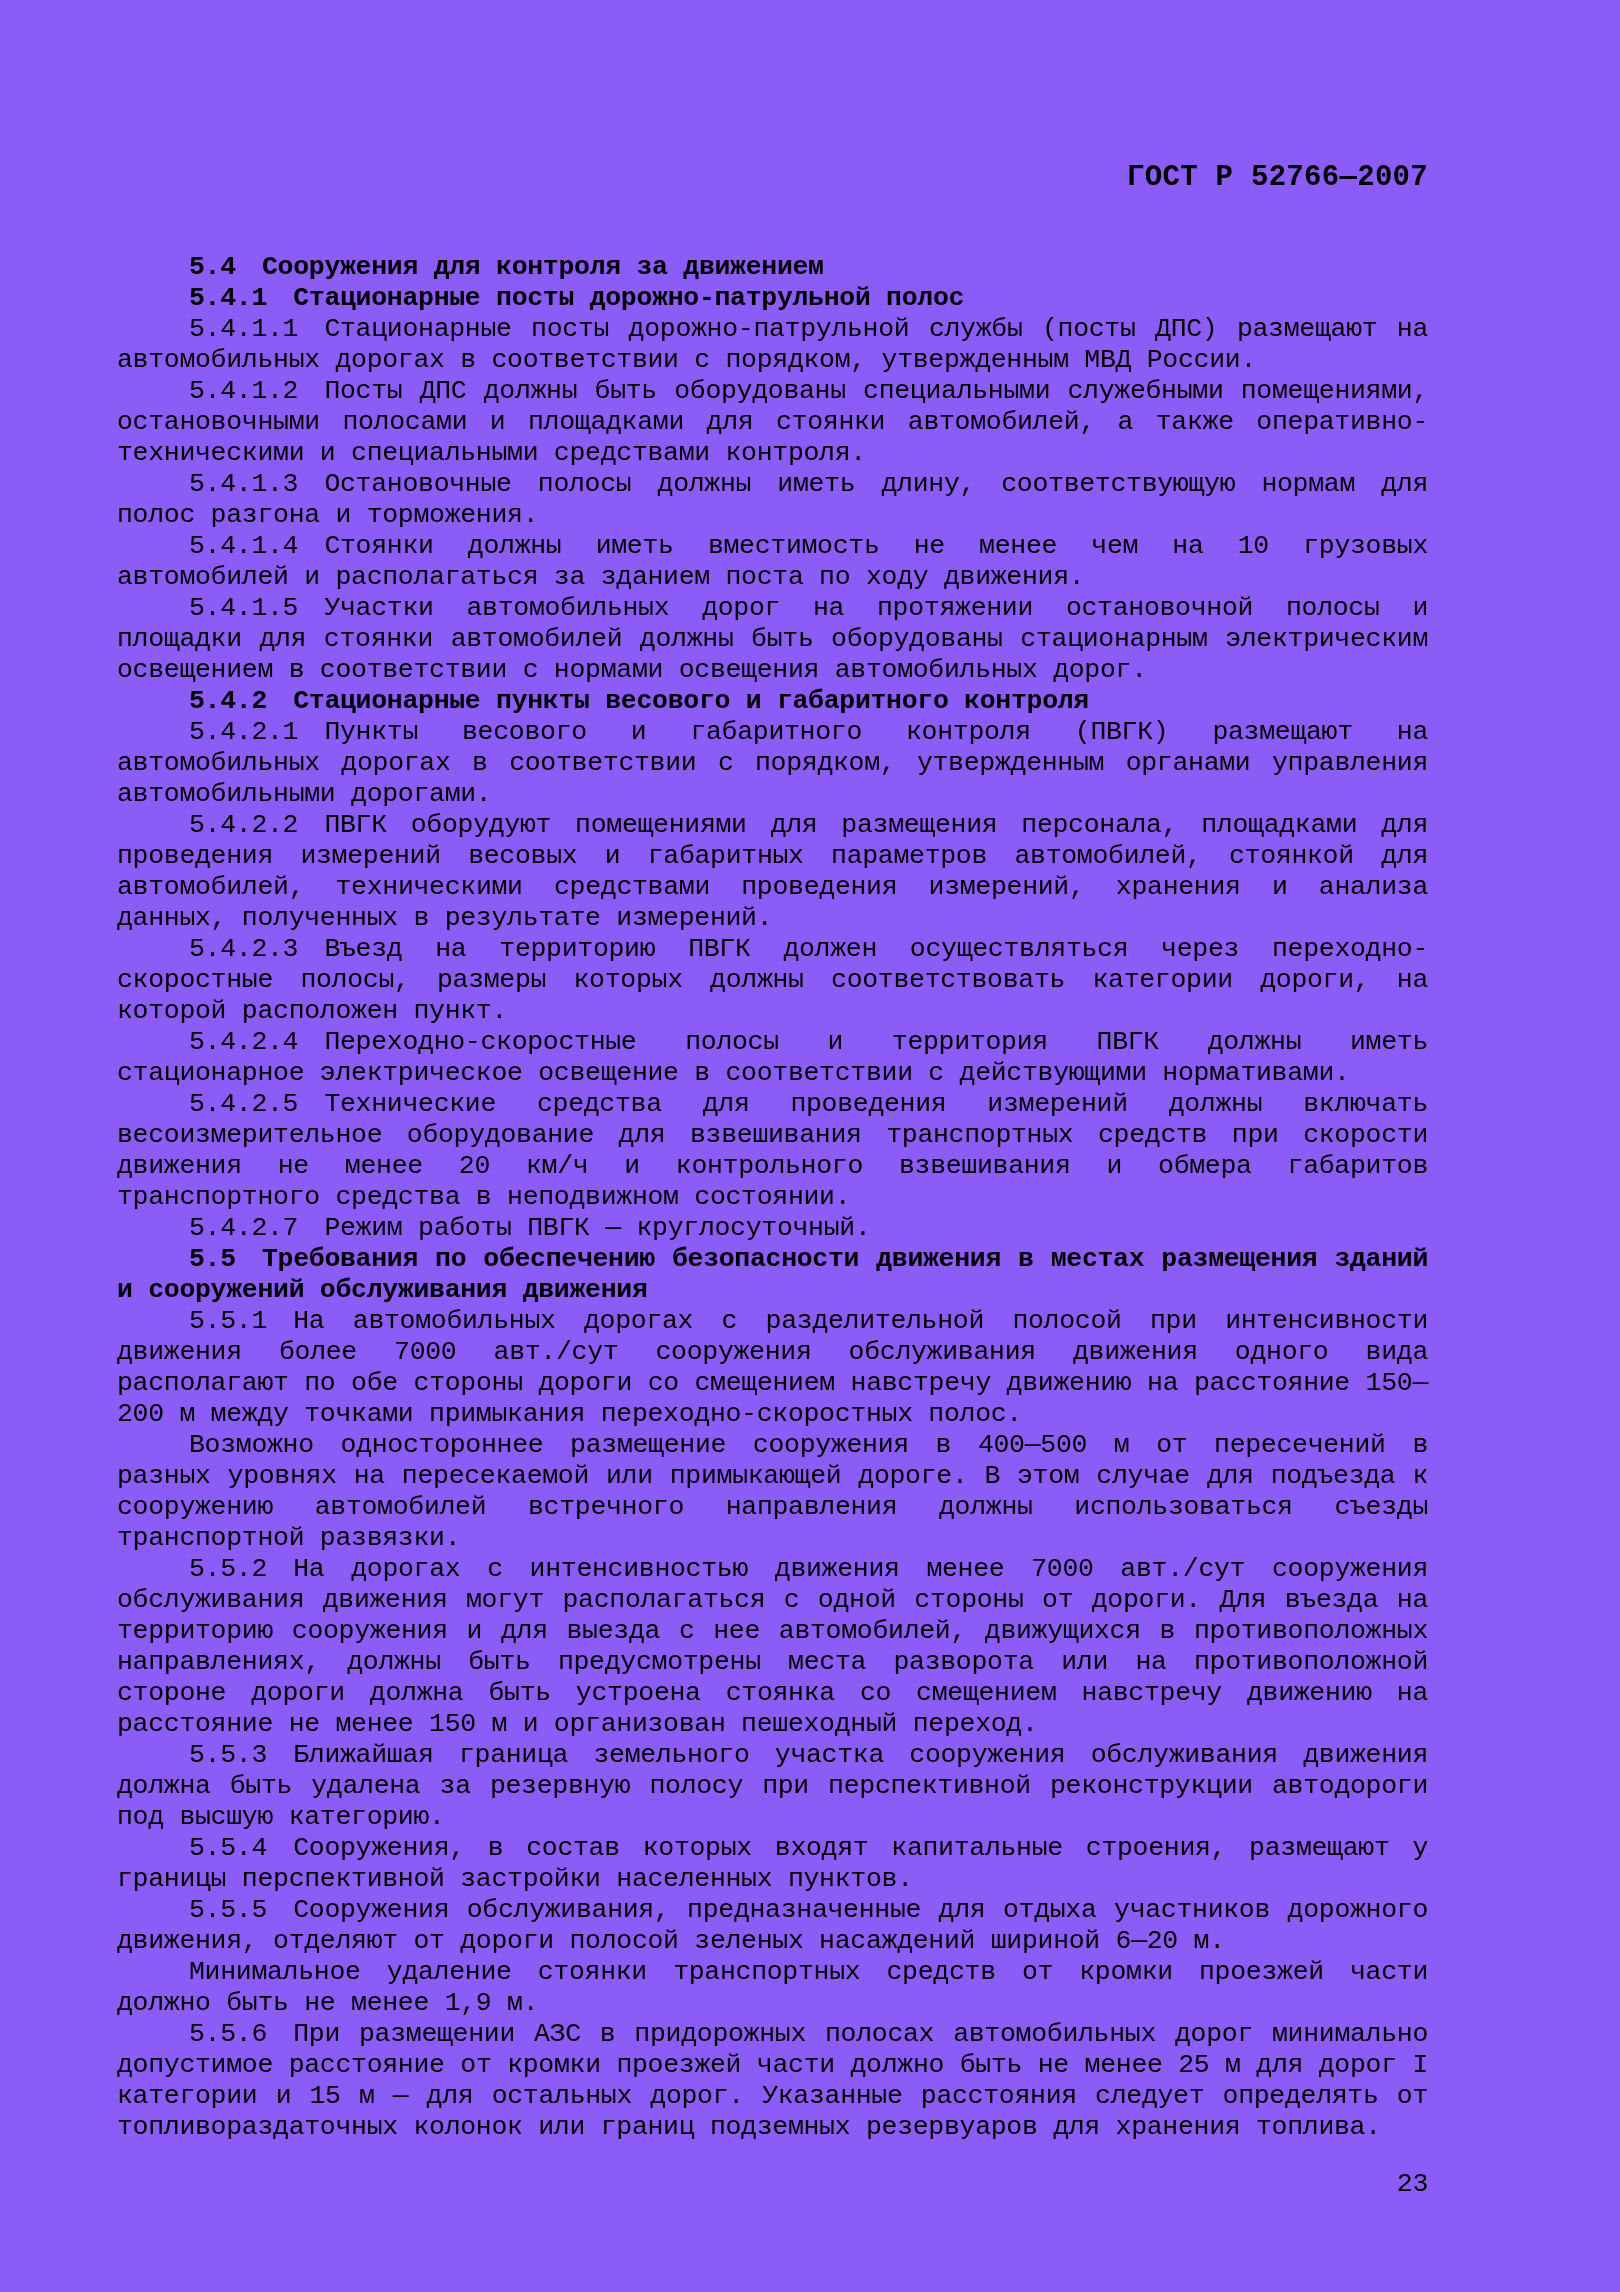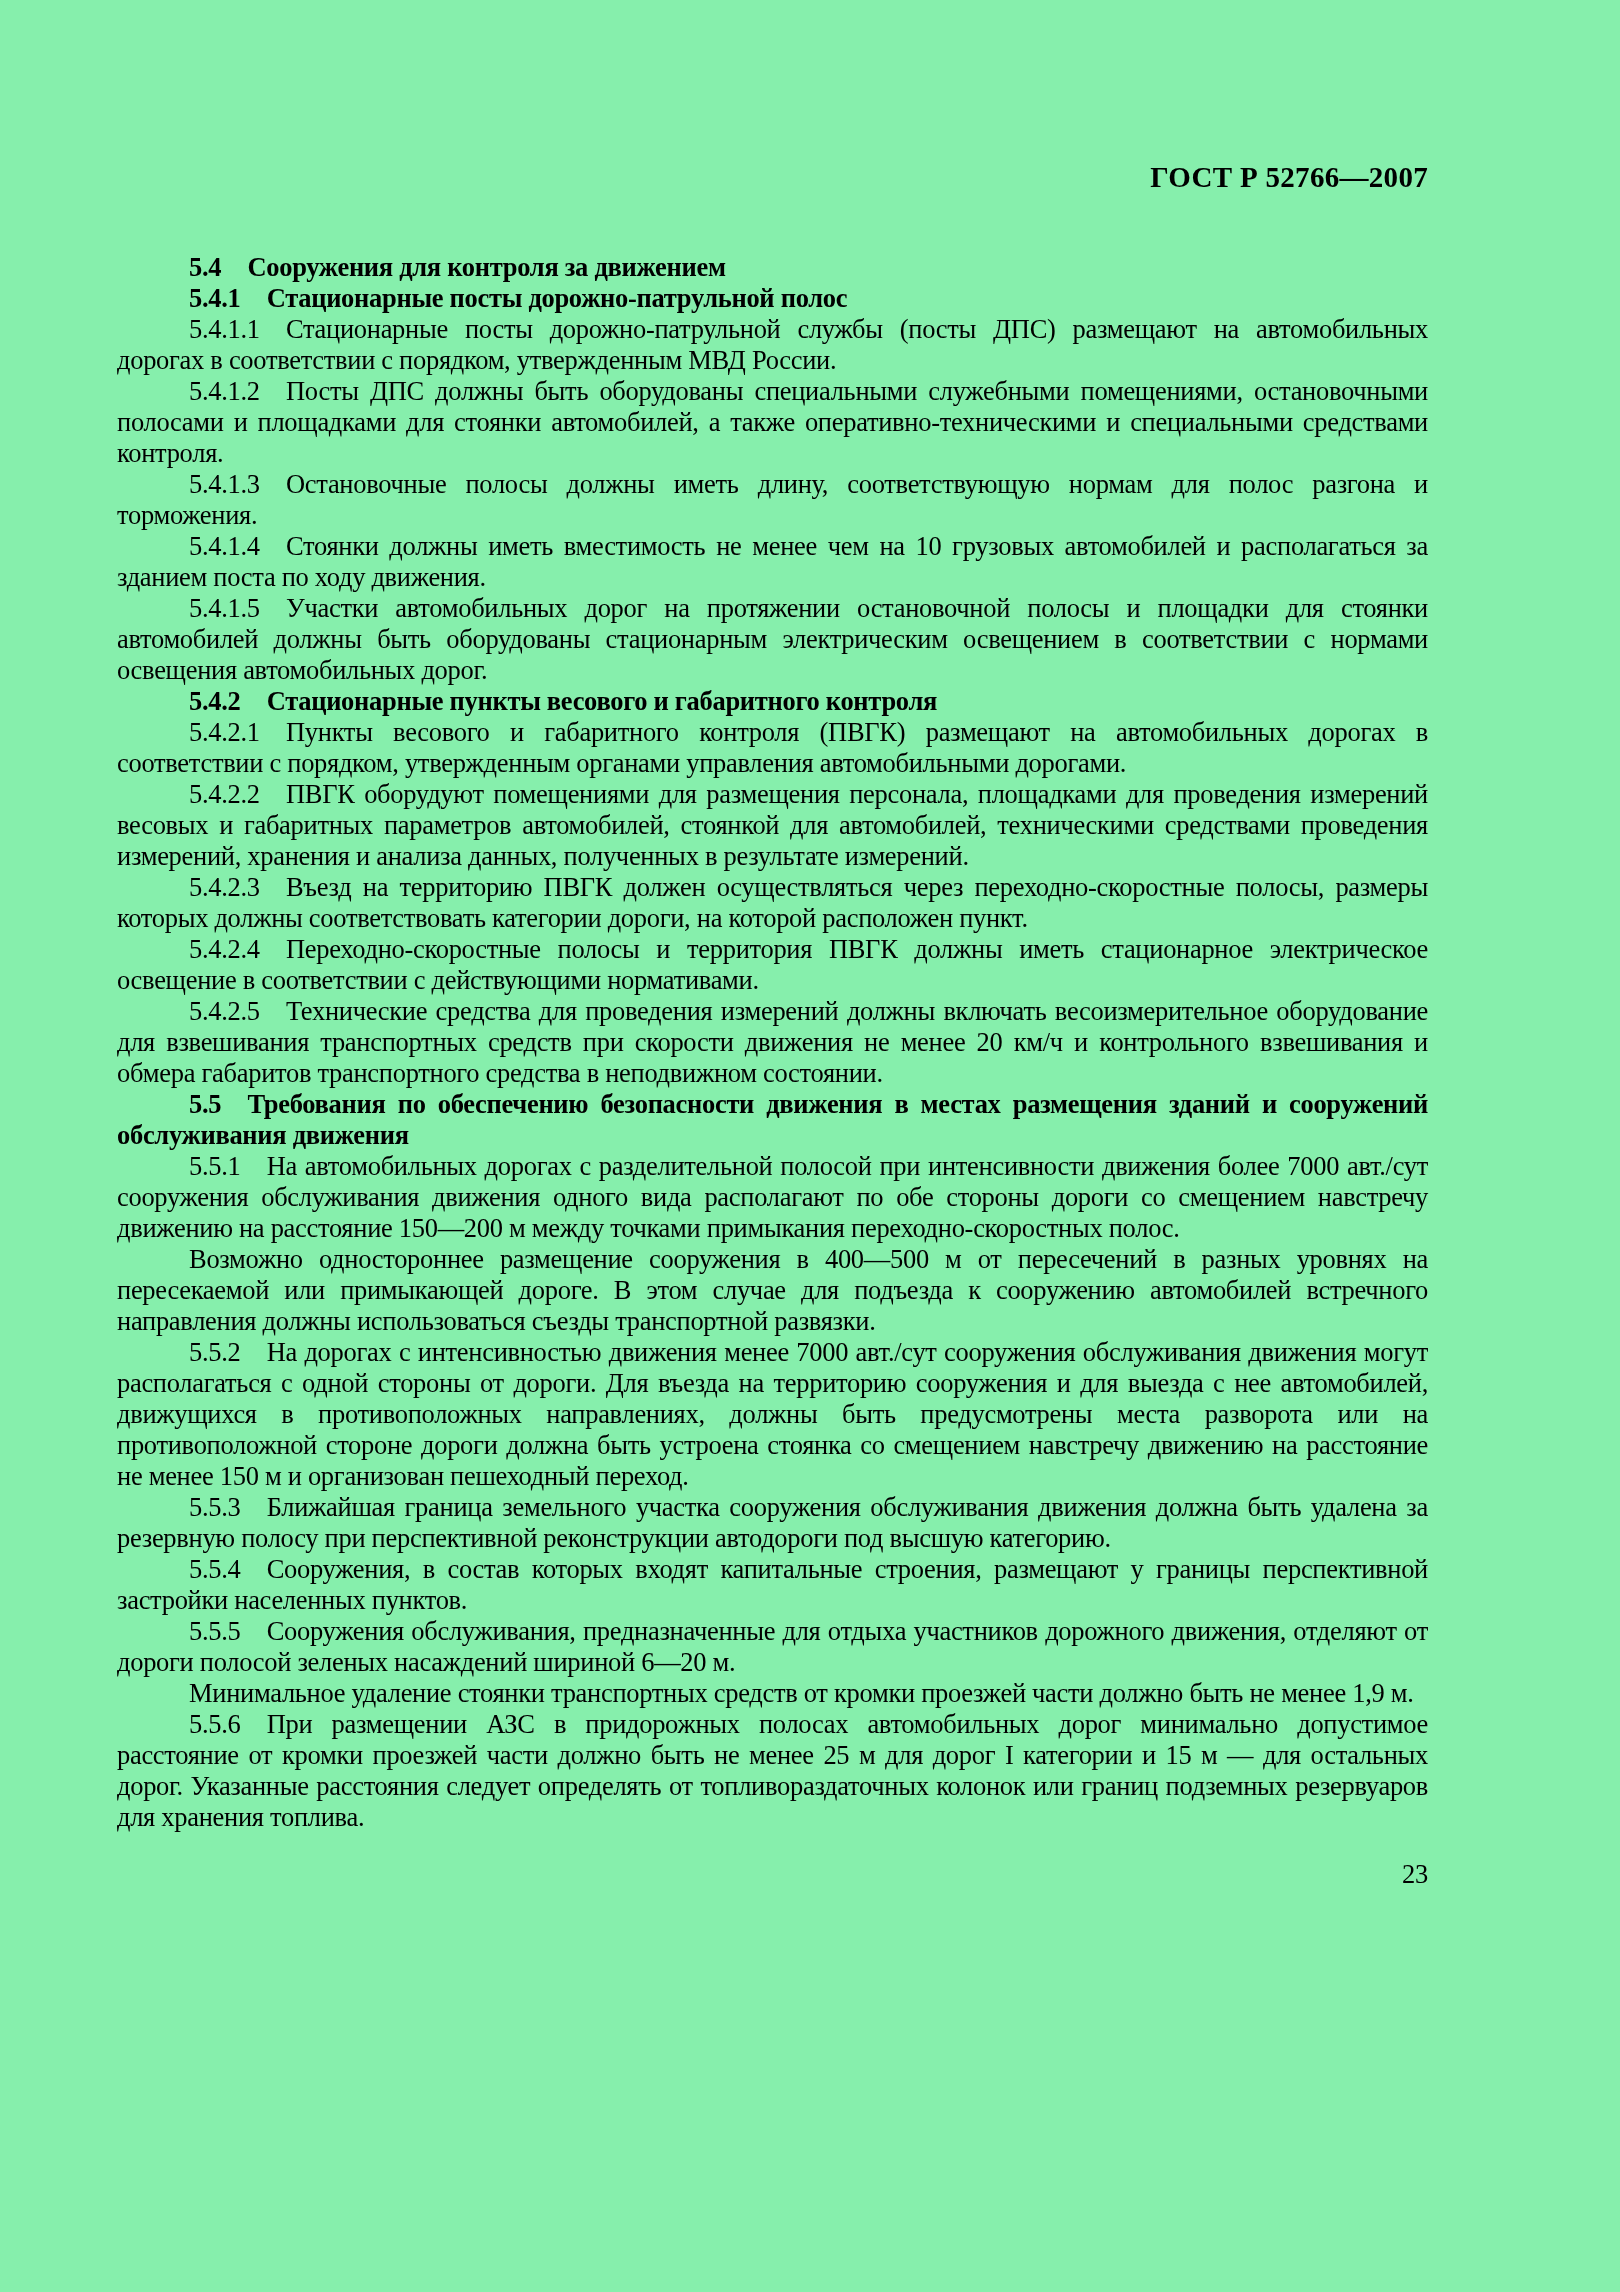--- a/index.html
+++ b/index.html
@@ -4,23 +4,23 @@
 <style>
   html, body {
     margin: 0;
     padding: 0;
     background: #ffffff;
   }
   .page {
     position: relative;
     width: 1620px;
     height: 2293px;
-    background: #86efac;
+    background: #8b5cf6;
     color: #000000;
-    font-family: Liberation Serif, serif;
+    font-family: Liberation Mono, monospace;
     overflow: hidden;
   }
   .doc-header {
     position: absolute;
     top: 161px;
     right: 192px;
     font-size: 29px;
     font-weight: bold;
     letter-spacing: 0.3px;
     white-space: nowrap;
@@ -65,20 +65,21 @@
         <p class="para">5.4.1.2 Посты ДПС должны быть оборудованы специальными служебными помещениями, остановочными полосами и площадками для стоянки автомобилей, а также оперативно-техническими и специальными средствами контроля.</p>
         <p class="para">5.4.1.3 Остановочные полосы должны иметь длину, соответствующую нормам для полос разгона и торможения.</p>
         <p class="para">5.4.1.4 Стоянки должны иметь вместимость не менее чем на 10 грузовых автомобилей и располагаться за зданием поста по ходу движения.</p>
         <p class="para">5.4.1.5 Участки автомобильных дорог на протяжении остановочной полосы и площадки для стоянки автомобилей должны быть оборудованы стационарным электрическим освещением в соответствии с нормами освещения автомобильных дорог.</p>
         <p class="para heading">5.4.2 Стационарные пункты весового и габаритного контроля</p>
         <p class="para">5.4.2.1 Пункты весового и габаритного контроля (ПВГК) размещают на автомобильных дорогах в соответствии с порядком, утвержденным органами управления автомобильными дорогами.</p>
         <p class="para">5.4.2.2 ПВГК оборудуют помещениями для размещения персонала, площадками для проведения измерений весовых и габаритных параметров автомобилей, стоянкой для автомобилей, техническими средствами проведения измерений, хранения и анализа данных, полученных в результате измерений.</p>
         <p class="para">5.4.2.3 Въезд на территорию ПВГК должен осуществляться через переходно-скоростные полосы, размеры которых должны соответствовать категории дороги, на которой расположен пункт.</p>
         <p class="para">5.4.2.4 Переходно-скоростные полосы и территория ПВГК должны иметь стационарное электрическое освещение в соответствии с действующими нормативами.</p>
         <p class="para">5.4.2.5 Технические средства для проведения измерений должны включать весоизмерительное оборудование для взвешивания транспортных средств при скорости движения не менее 20 км/ч и контрольного взвешивания и обмера габаритов транспортного средства в неподвижном состоянии.</p>
+        <p class="para">5.4.2.7 Режим работы ПВГК — круглосуточный.</p>
         <p class="para heading">5.5 Требования по обеспечению безопасности движения в местах размещения зданий и сооружений обслуживания движения</p>
         <p class="para">5.5.1 На автомобильных дорогах с разделительной полосой при интенсивности движения более 7000 авт./сут сооружения обслуживания движения одного вида располагают по обе стороны дороги со смещением навстречу движению на расстояние 150—200 м между точками примыкания переходно-скоростных полос.</p>
         <p class="para">Возможно одностороннее размещение сооружения в 400—500 м от пересечений в разных уровнях на пересекаемой или примыкающей дороге. В этом случае для подъезда к сооружению автомобилей встречного направления должны использоваться съезды транспортной развязки.</p>
         <p class="para">5.5.2 На дорогах с интенсивностью движения менее 7000 авт./сут сооружения обслуживания движения могут располагаться с одной стороны от дороги. Для въезда на территорию сооружения и для выезда с нее автомобилей, движущихся в противоположных направлениях, должны быть предусмотрены места разворота или на противоположной стороне дороги должна быть устроена стоянка со смещением навстречу движению на расстояние не менее 150 м и организован пешеходный переход.</p>
         <p class="para">5.5.3 Ближайшая граница земельного участка сооружения обслуживания движения должна быть удалена за резервную полосу при перспективной реконструкции автодороги под высшую категорию.</p>
         <p class="para">5.5.4 Сооружения, в состав которых входят капитальные строения, размещают у границы перспективной застройки населенных пунктов.</p>
         <p class="para">5.5.5 Сооружения обслуживания, предназначенные для отдыха участников дорожного движения, отделяют от дороги полосой зеленых насаждений шириной 6—20 м.</p>
         <p class="para">Минимальное удаление стоянки транспортных средств от кромки проезжей части должно быть не менее 1,9 м.</p>
         <p class="para">5.5.6 При размещении АЗС в придорожных полосах автомобильных дорог минимально допустимое расстояние от кромки проезжей части должно быть не менее 25 м для дорог I категории и 15 м — для остальных дорог. Указанные расстояния следует определять от топливораздаточных колонок или границ подземных резервуаров для хранения топлива.</p>
       </div>

